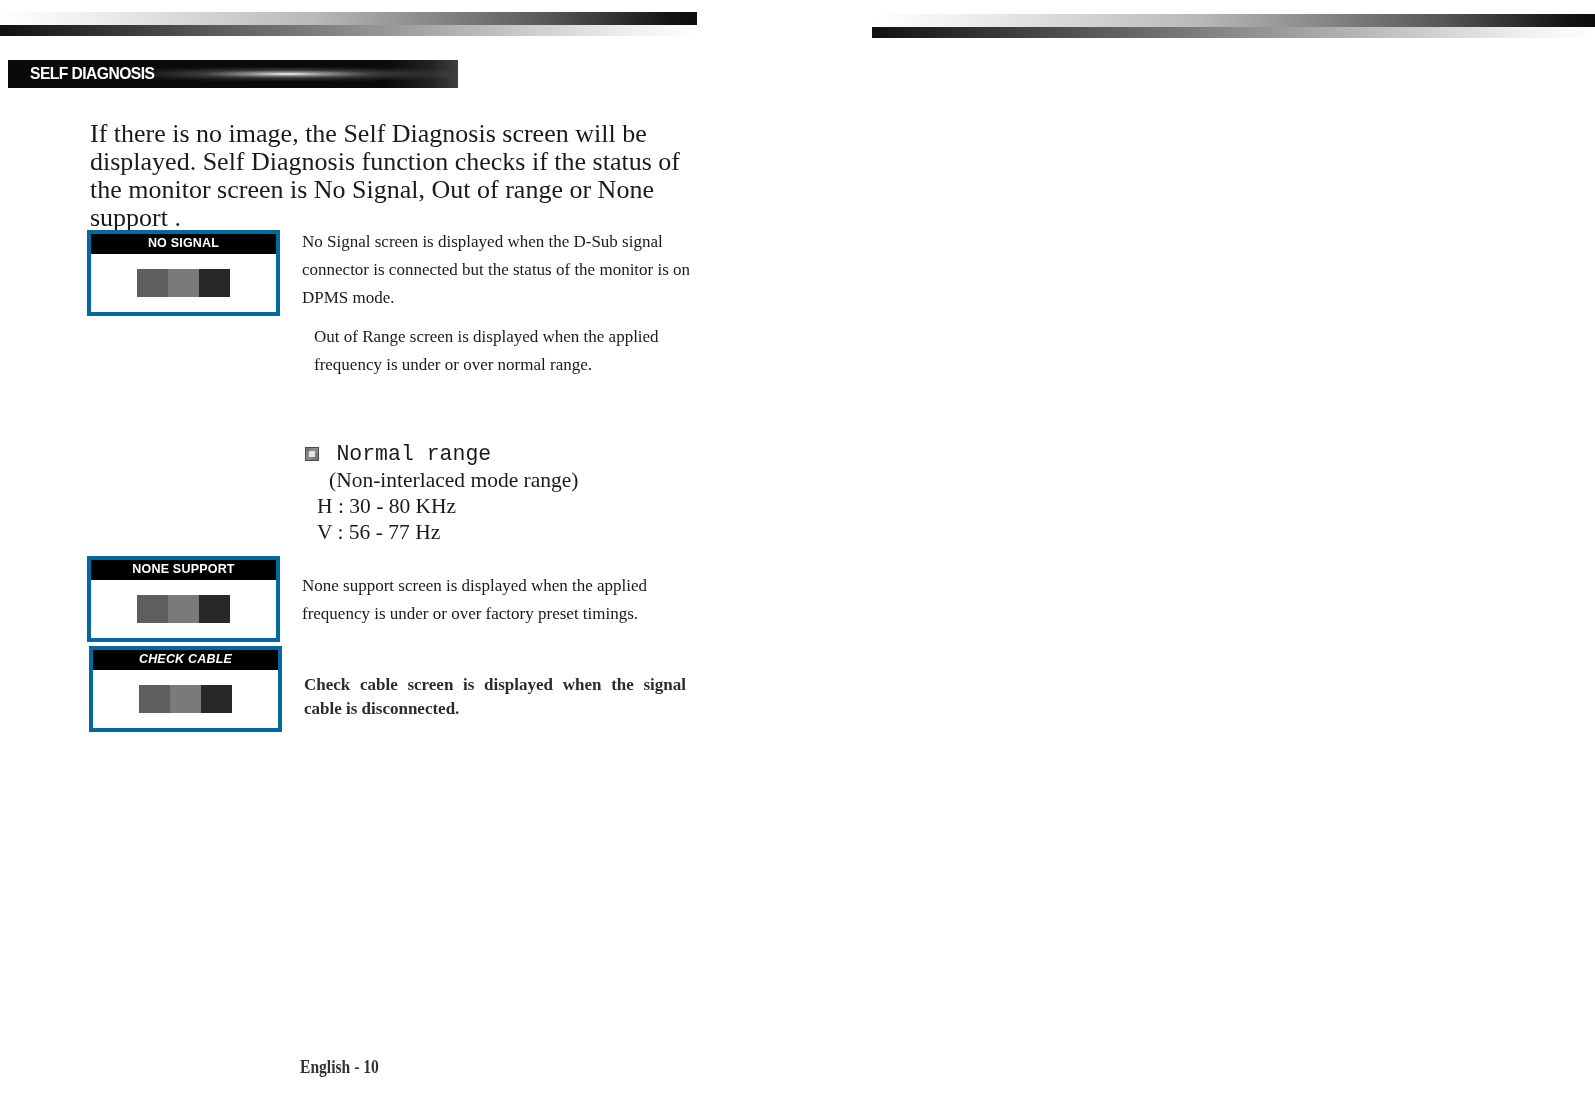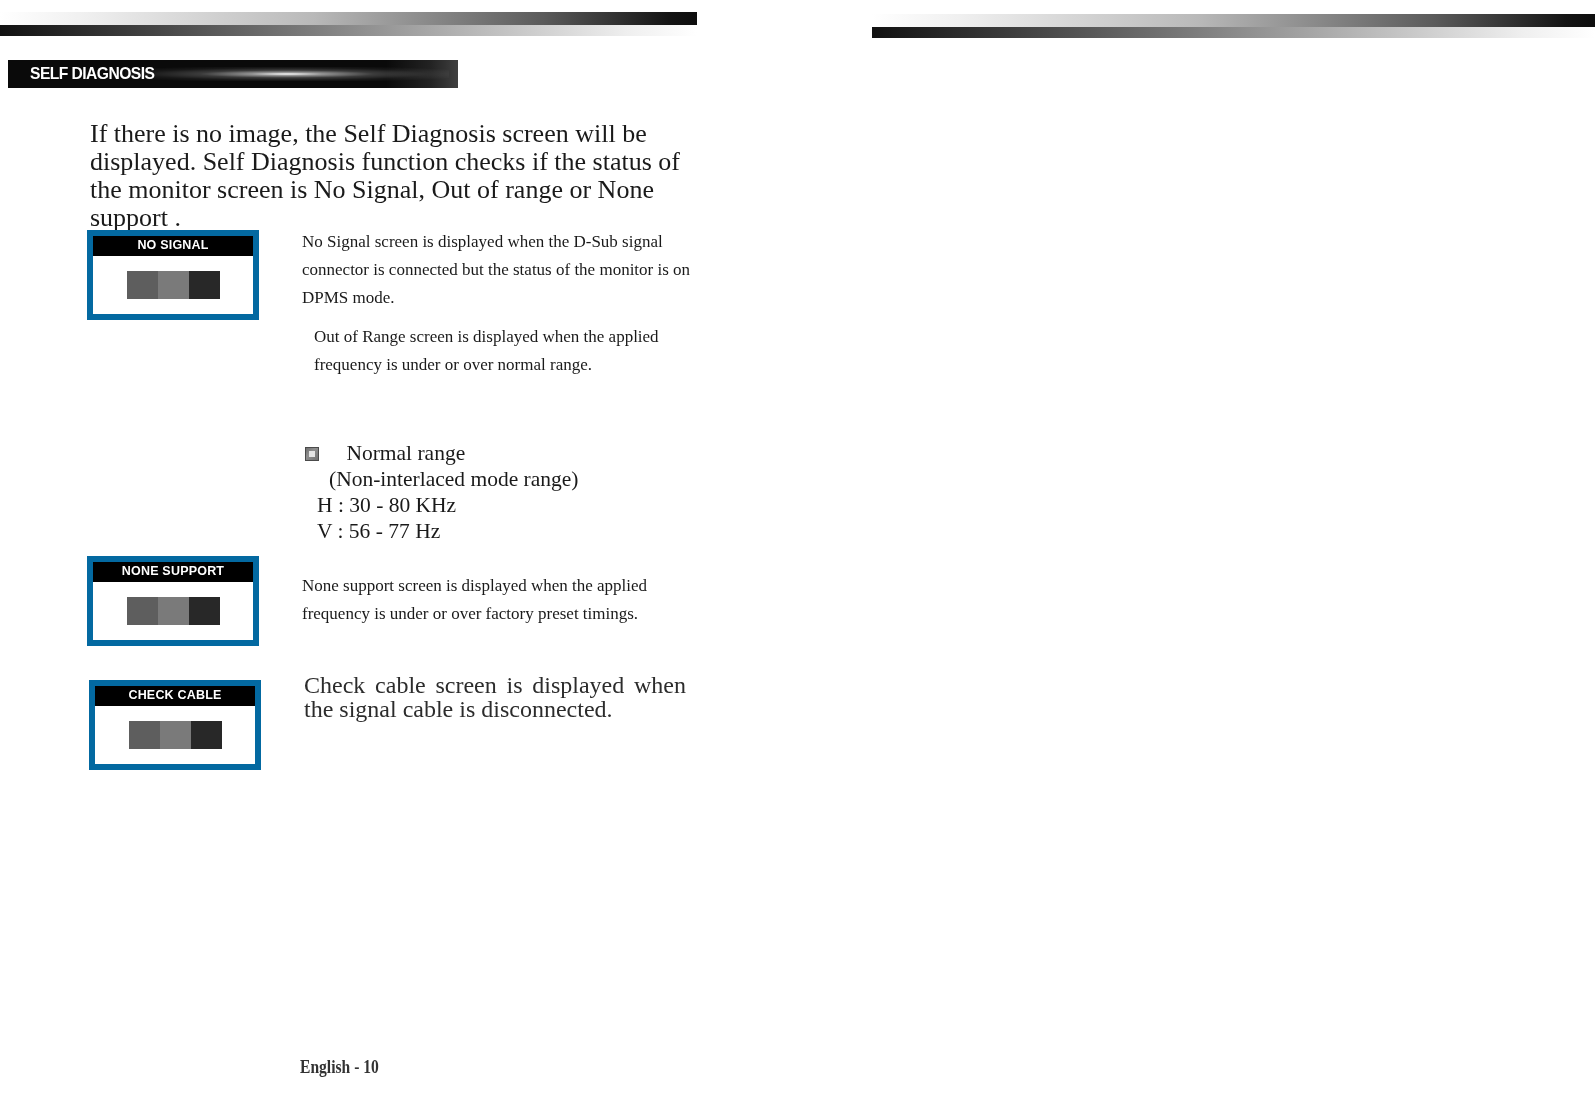--- a/index.html
+++ b/index.html
@@ -78,22 +78,22 @@
     position: absolute;
     left: 90px; top: 120px;
     width: 600px;
     font-size: 26px;
     line-height: 28px;
   }
 
   
   .monitor {
     position: absolute;
-    width: 172px;
-    border: 6px solid #0369a1;
+    width: 193px;
+    border: 4px solid #0369a1;
     background: #0ea5e9;
     box-sizing: border-box;
   }
   .monitor-title {
     background: #000000;
     color: #ffffff;
     text-align: center;
     font-family: "Liberation Sans", "DejaVu Sans", sans-serif;
     font-size: 12.5px;
     font-weight: 700;
@@ -114,23 +114,24 @@
   .bar-b { background: #7a7a7a; }
   .bar-c { background: #282828; }
 
   .desc {
     position: absolute;
     font-size: 17px;
     line-height: 28px;
   }
   .desc-justify {
     text-align: justify;
-    font-size: 24px;
+    font-size: 17px;
     line-height: 24px;
     color: #2c2c2c;
+    font-weight: bold;
   }
 
   
   .sq {
     display: inline-block;
     width: 14px; height: 14px;
     background: linear-gradient(135deg, #6e6e6e 0%, #8f8f8f 40%, #707070 100%);
     border: 1px solid #4a4a4a;
     position: relative;
     vertical-align: -1px;
@@ -191,40 +192,40 @@
       </div>
     </div>
   </div>
   <div class="desc" style="left:302px; top:228px; width:398px;">No Signal screen is displayed when the D-Sub signal connector is connected but the status of the monitor is on DPMS mode.</div>
 
   <div class="desc" style="left:302px; top:323px; width:398px;margin-left:12px;">Out of Range screen is displayed when the applied frequency is under or over normal range.</div>
 
   <div class="range-block">
     <div class="ln">
       <span class="sq"></span>
-      <span style="margin-left:22px;">Normal range</span>
+      <span style="margin-left:12px;font-family:Liberation Mono, monospace;">Normal range</span>
     </div>
     <div class="ln" style="padding-left:24px;">(Non-interlaced mode range)</div>
     <div class="ln" style="padding-left:12px;">H : 30 - 80 KHz</div>
     <div class="ln" style="padding-left:12px;">V : 56 - 77 Hz</div>
   </div>
 
   <div class="monitor" style="left:87px; top:556px;">
     <div class="monitor-title">NONE SUPPORT</div>
     <div class="monitor-screen">
       <div class="bars">
         <div class="bar bar-a"></div>
         <div class="bar bar-b"></div>
         <div class="bar bar-c"></div>
       </div>
     </div>
   </div>
   <div class="desc" style="left:302px; top:572px; width:398px;">None support screen is displayed when the applied frequency is under or over factory preset timings.</div>
 
-  <div class="monitor" style="left:89px; top:680px;">
+  <div class="monitor" style="left:89px; top:646px;font-style:italic;">
     <div class="monitor-title">CHECK CABLE</div>
     <div class="monitor-screen">
       <div class="bars">
         <div class="bar bar-a"></div>
         <div class="bar bar-b"></div>
         <div class="bar bar-c"></div>
       </div>
     </div>
   </div>
   <div class="desc desc-justify" style="left:304px; top:673px; width:382px;">Check cable screen is displayed when the signal cable is disconnected.</div>

